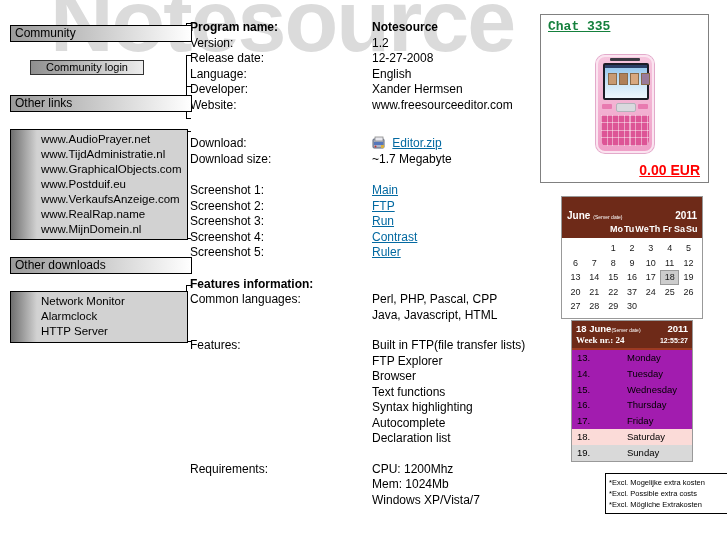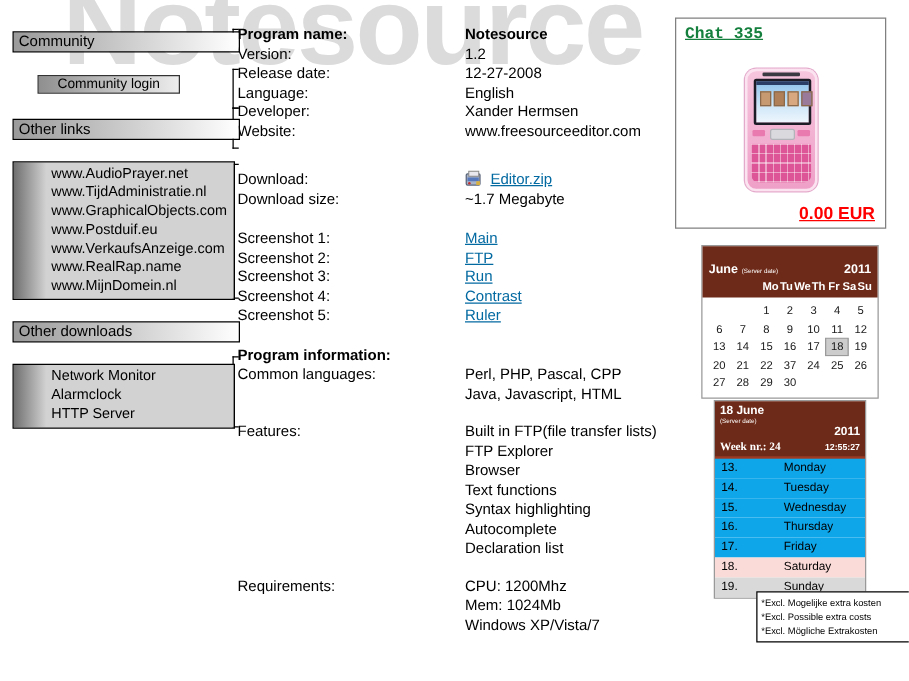--- a/index.html
+++ b/index.html
@@ -125,28 +125,28 @@
     text-align:center;font-size:9px;height:14.5px;line-height:14.5px;color:#1a1a1a;
   }
   .cal-grid .today{background:#cccccc;box-shadow:inset 0 0 0 1px #9a9a9a;}
 
   
   .cal-week{
     position:absolute;left:571px;top:320px;width:120px;z-index:2;
     border:1px solid #999;background:#fff;
   }
   .cw-head{background:#6e2a18;color:#fff;border-bottom:2px solid #9c3a23;}
-  .cw-r1{display:flex;align-items:baseline;gap:0;padding:2px 4px 0;flex-direction:column;}
+  .cw-r1{display:flex;align-items:baseline;gap:0;padding:2px 4px 0;}
   .cw-r1 .date{font-size:9.5px;font-weight:bold;}
   .cw-r1 .note{font-size:5px;}
   .cw-r1 .yr{margin-left:auto;font-size:9.5px;font-weight:bold;}
   .cw-r2{display:flex;align-items:baseline;padding:1px 4px 3px;}
   .cw-r2 .wk{font-size:9px;font-weight:bold;font-family:Liberation Serif, serif;}
   .cw-r2 .time{margin-left:auto;font-size:7px;font-weight:bold;}
-  .cw-row{display:flex;height:15.8px;line-height:15.8px;font-size:9.5px;padding:0 0 0 5px;background:#0ea5e9;}
+  .cw-row{display:flex;height:15.8px;line-height:15.8px;font-size:9.5px;padding:0 0 0 5px;background:#a21caf;}
   .cw-row .num{width:50px;flex:none;}
   .cw-row.sat{background:#fbdbd8;}
   .cw-row.sun{background:#d9d9d9;}
 
   
   .footnotes{
     position:absolute;left:605px;top:473px;width:116px;z-index:2;
     border:1px solid #000;background:#fff;padding:3px 3px;font-size:7.5px;line-height:11px;
   }
 </style>
@@ -250,21 +250,21 @@
     <a class="blu">Contrast</a>
   </div>
   <div class="row">
     <span class="lbl">Screenshot 5:</span>
     <a class="blu">Ruler</a>
   </div>
 
   <div class="sp16"></div>
 
   <div class="row">
-    <span class="lbl b">Program information:</span>
+    <span class="lbl b">Features information:</span>
   </div>
   <div class="rowg">
     <span class="lbl">Common languages:</span>
     <span class="val-col">
       <div>Perl, PHP, Pascal, CPP</div>
       <div>Java, Javascript, HTML</div>
     </span>
   </div>
 
   <div class="sp15"></div>

